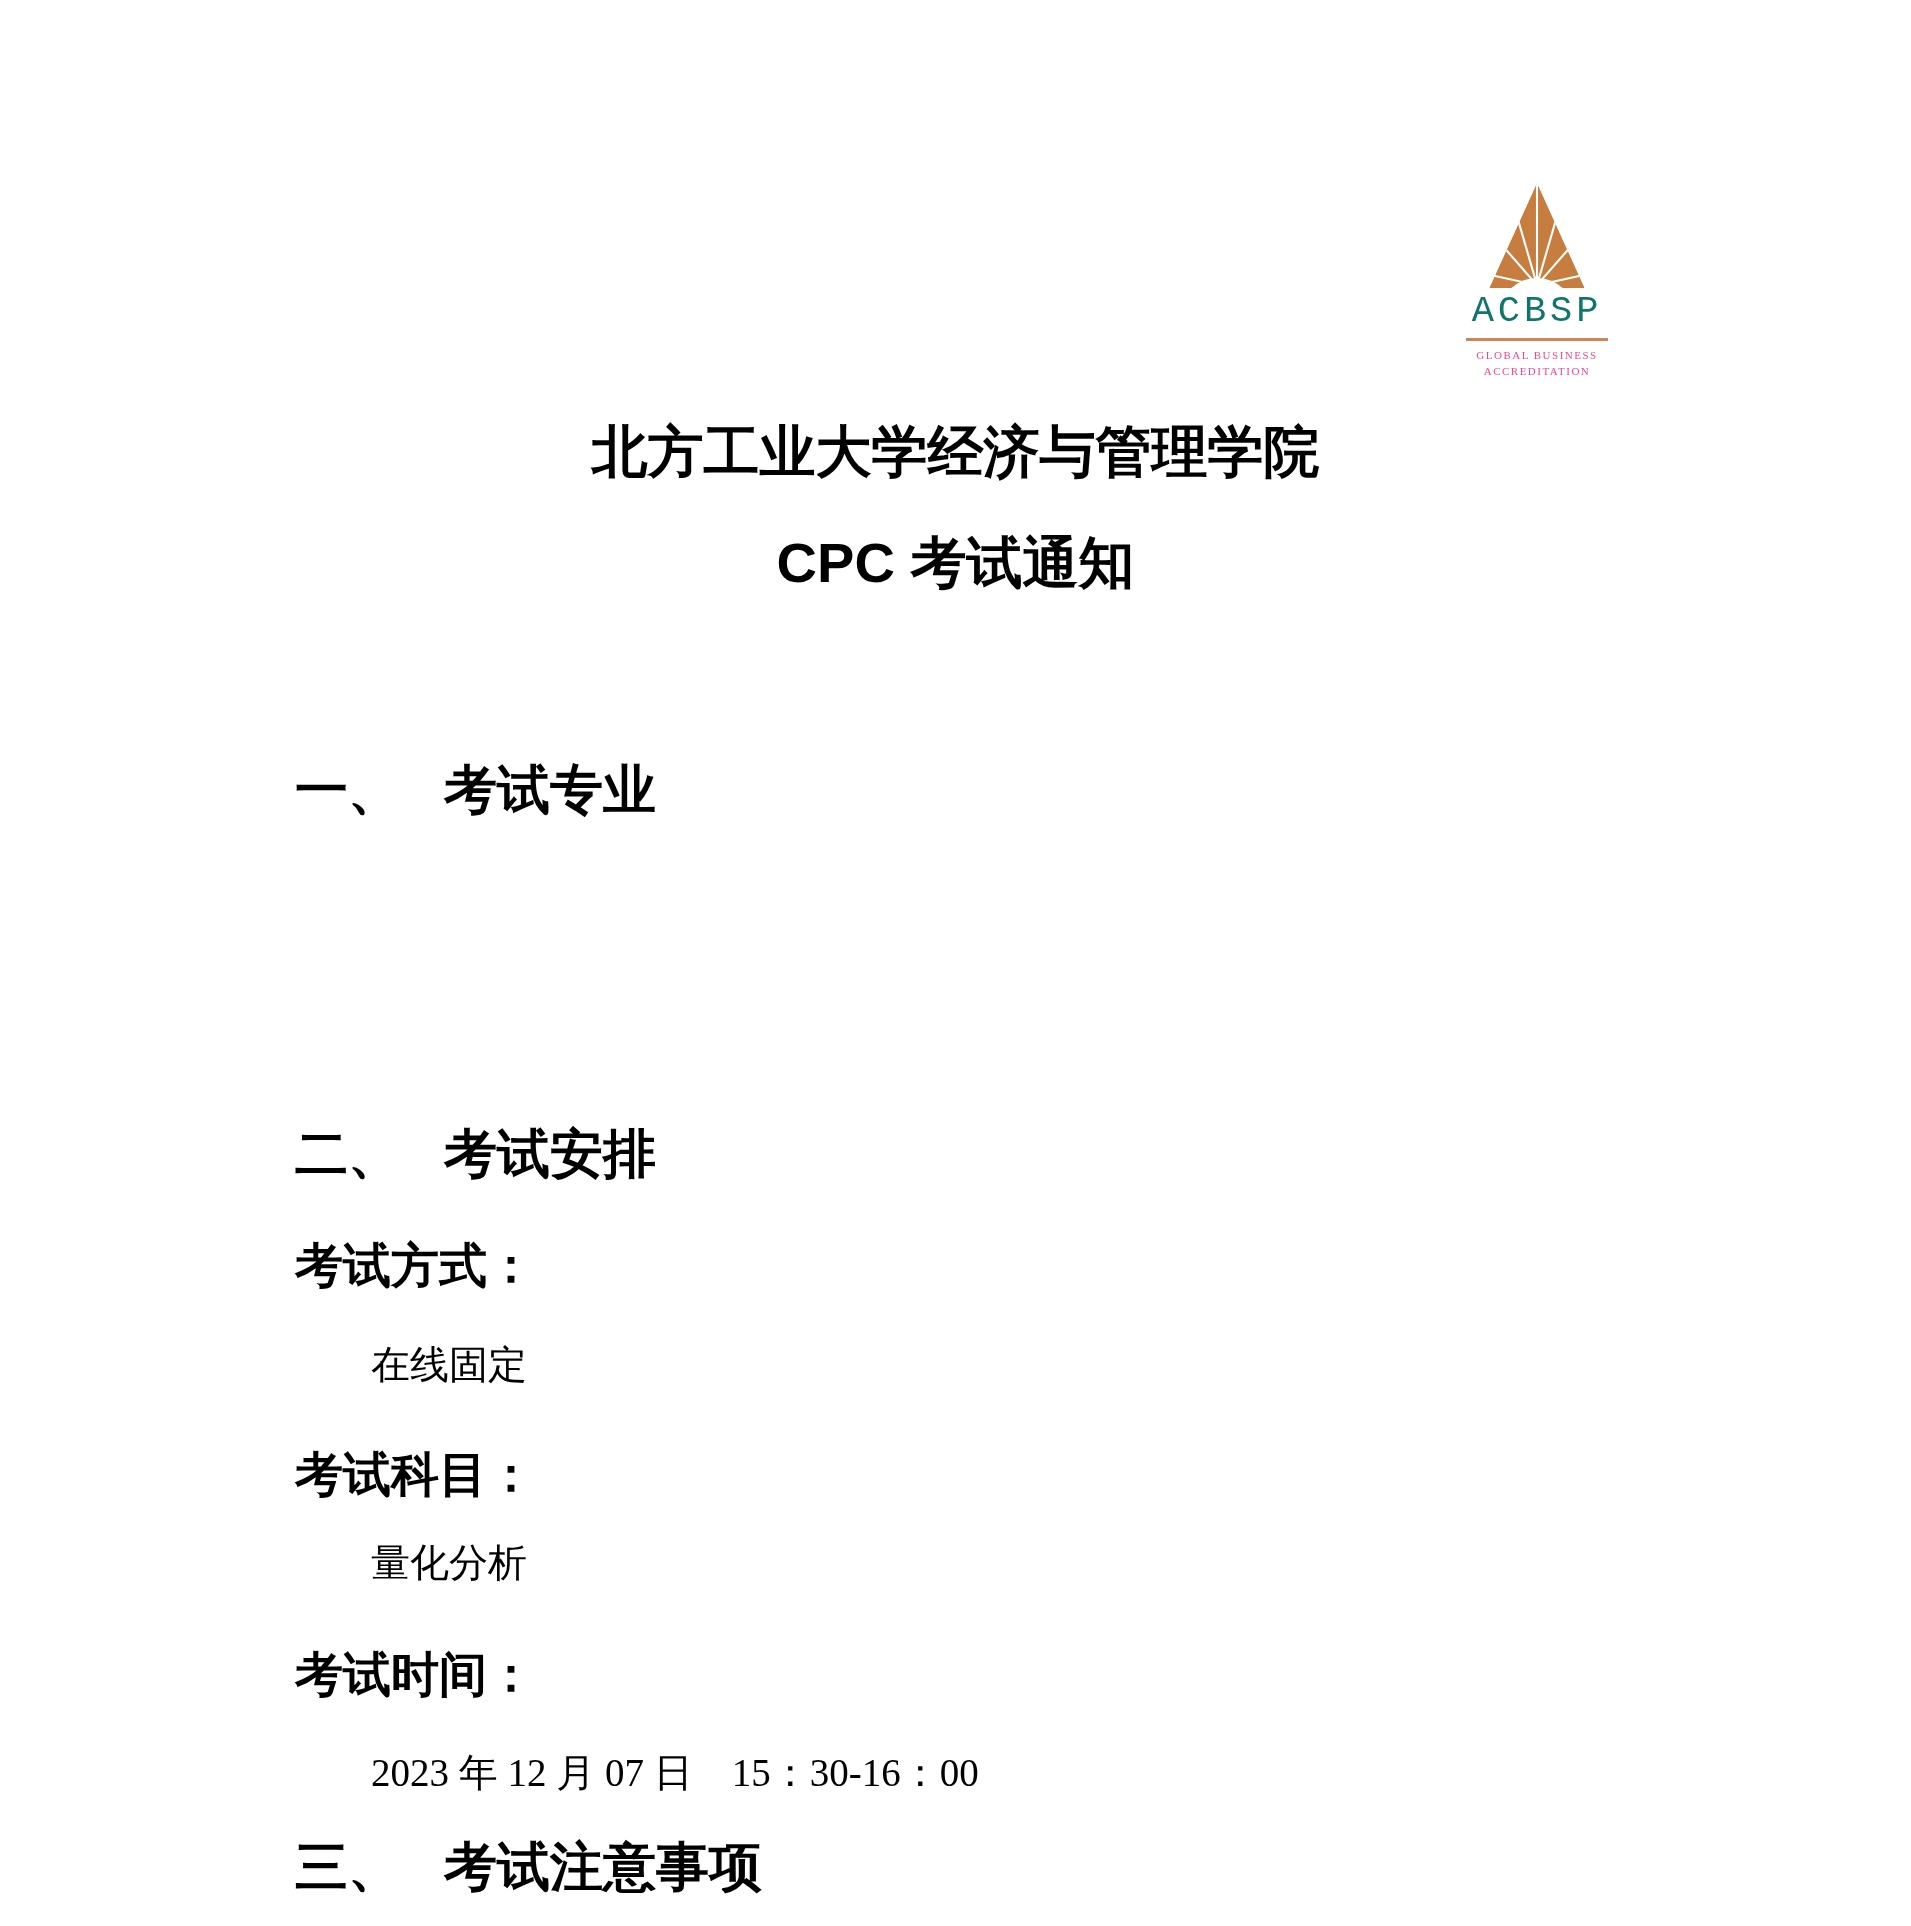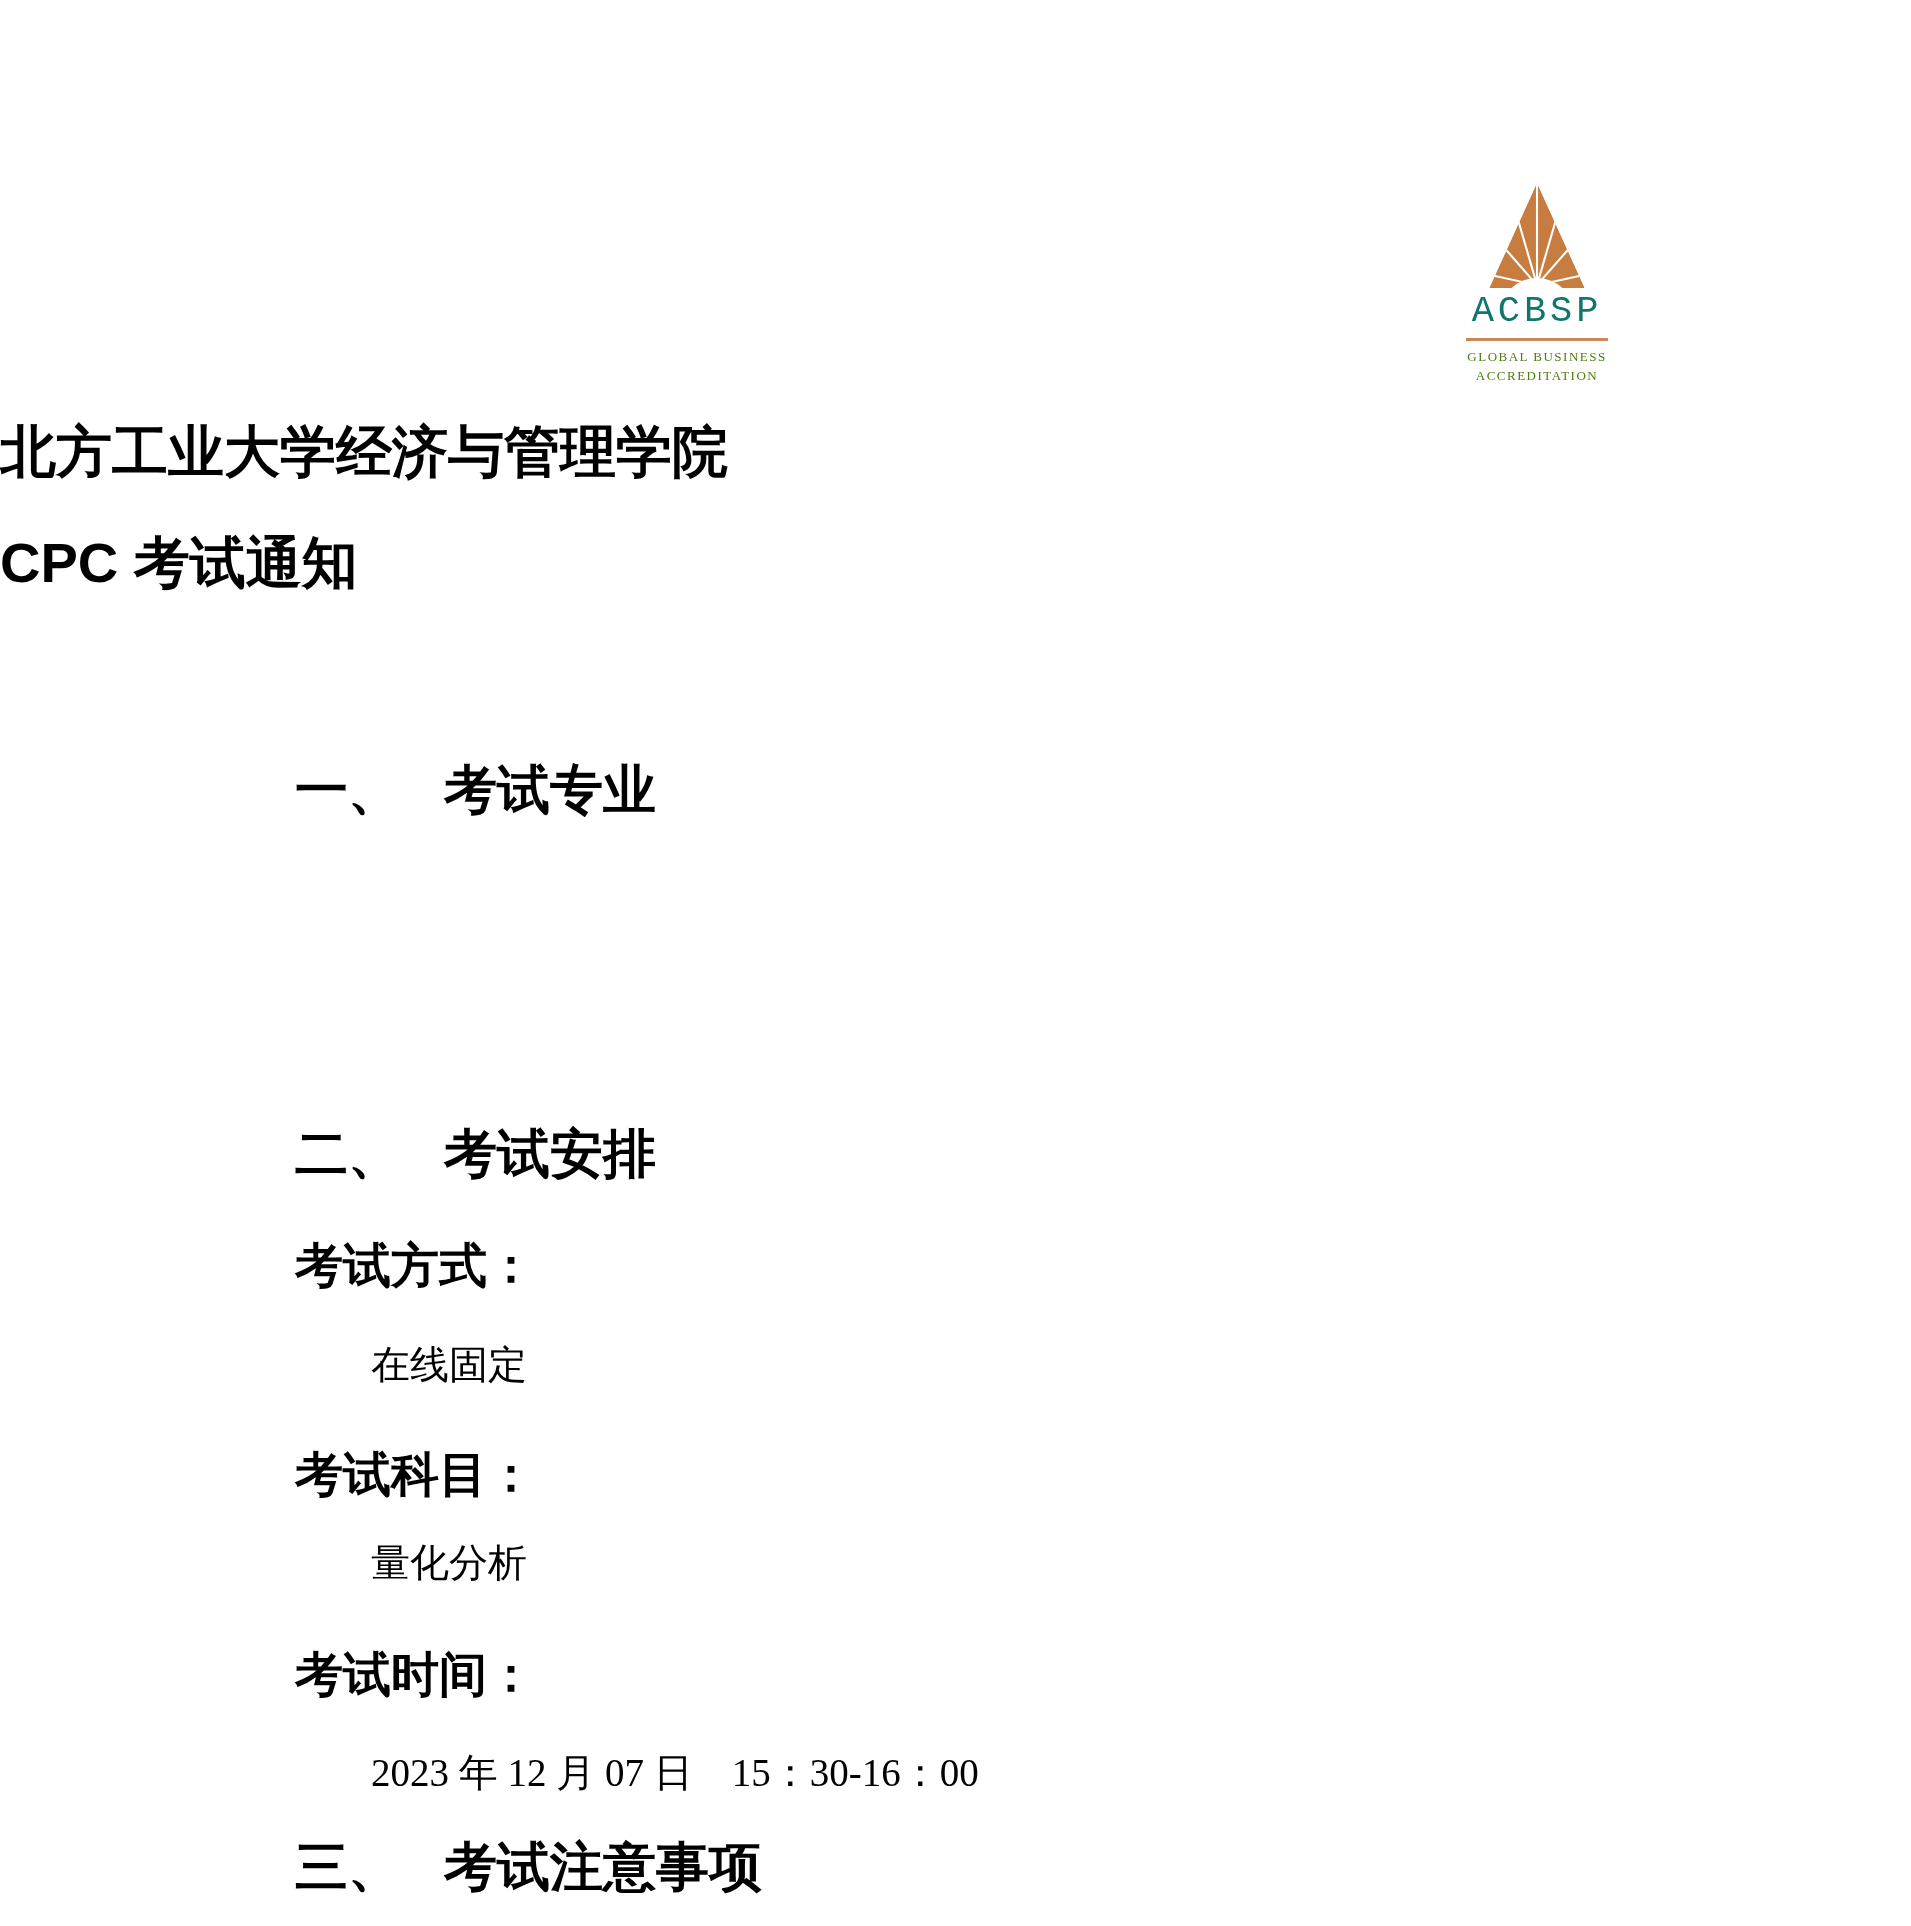--- a/index.html
+++ b/index.html
@@ -37,32 +37,32 @@
   }
   .logo-rule {
     height: 3.1px;
     width: 92%;
     margin: 7.7px auto 7px auto;
     background: #c9875a;
   }
   .logo-sub {
     display: block;
     font-family: "Liberation Serif", "DejaVu Serif", serif;
-    font-size: 13px;
+    font-size: 11px;
     line-height: 1.45;
     letter-spacing: 1.5px;
-    color: #4d7c0f;
+    color: #ec4899;
   }
 
   
   .doc-title {
     position: absolute;
     left: 0;
     width: 1911px;
-    text-align: left;
+    text-align: center;
     font-family: "Liberation Sans", "DejaVu Sans", sans-serif;
     font-weight: bold;
     font-size: 56px;
     line-height: 1.15;
     white-space: nowrap;
   }
   .doc-title.line1 { top: 420px; }
   .doc-title.line2 { top: 531px; }
 
   

